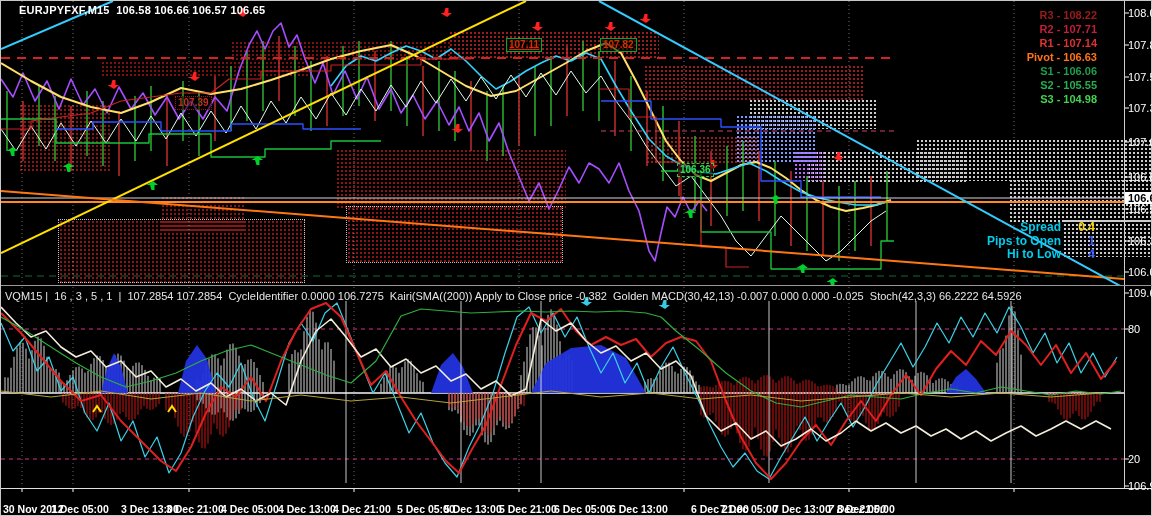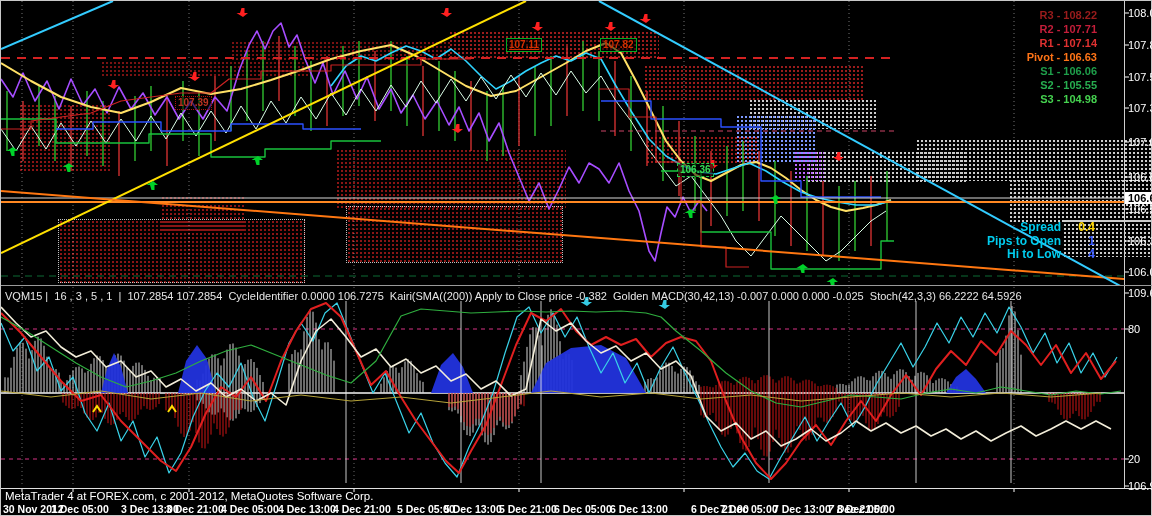--- a/index.html
+++ b/index.html
@@ -648,20 +648,21 @@
       <line x1="1123" y1="176" x2="1128" y2="176" stroke="#fff"></line>
       <line x1="1123" y1="208" x2="1128" y2="208" stroke="#fff"></line>
       <line x1="1123" y1="240" x2="1128" y2="240" stroke="#fff"></line>
       <line x1="1123" y1="271" x2="1128" y2="271" stroke="#fff"></line>
       <line x1="1123" y1="292" x2="1128" y2="292" stroke="#fff"></line>
       <line x1="1123" y1="328" x2="1128" y2="328" stroke="#fff"></line>
       <line x1="1123" y1="458" x2="1128" y2="458" stroke="#fff"></line>
       <line x1="1123" y1="485" x2="1128" y2="485" stroke="#fff"></line>
     </svg>
 
+  <div class="txt" id="symbol-header">EURJPYFXF,M15  106.58 106.66 106.57 106.65</div>
 
   <div id="pivot-block">
       <div class="pivot-row" style="color: rgb(155, 28, 28);">R3 - 108.22</div>
       <div class="pivot-row" style="color: rgb(196, 30, 58);">R2 - 107.71</div>
       <div class="pivot-row" style="color: rgb(224, 49, 49);">R1 - 107.14</div>
       <div class="pivot-row" style="color: rgb(255, 116, 23);">Pivot - 106.63</div>
       <div class="pivot-row" style="color: rgb(30, 158, 74);">S1 - 106.06</div>
       <div class="pivot-row" style="color: rgb(39, 174, 80);">S2 - 105.55</div>
       <div class="pivot-row" style="color: rgb(69, 209, 79);">S3 - 104.98</div>
     </div>
@@ -671,21 +672,20 @@
     <div class="pi-row"><span>Pips to Open</span><span class="pi-val v-blue">1</span></div>
     <div class="pi-row"><span>Hi to Low</span><span class="pi-val v-blue">4</span></div>
   </div>
 
   <div class="axis-v"></div>
   <div class="divider" style="top:284px"></div>
   <div class="divider" style="top:487px;background:#e0e0e0"></div>
 
   <div class="txt" id="indicator-header">VQM15 |  16 , 3 , 5 , 1  |  107.2854 107.2854  CycleIdentifier 0.0000 106.7275  Kairi(SMA((200)) Apply to Close price -0.382  Golden MACD(30,42,13) -0.007 0.000 0.000 -0.025  Stoch(42,3,3) 66.2222 64.5926</div>
 
-  <div class="txt" id="status-bar">MetaTrader 4 at FOREX.com, c 2001-2012, MetaQuotes Software Corp.</div>
 <div class="cloud" style="left: 18px; top: 103px; width: 92px; height: 67px; background-image: radial-gradient(circle, rgb(138, 21, 21) 1px, transparent 1.4px); background-size: 4px 4px;"></div>
     <div class="cloud" style="left: 57px; top: 218px; width: 245px; height: 62px; background-image: radial-gradient(circle, rgb(138, 21, 21) 1px, transparent 1.4px); background-size: 4px 4px; border: 1px dotted rgba(255, 255, 255, 0.75);"></div>
     <div class="cloud" style="left: 160px; top: 195px; width: 85px; height: 35px; background-image: radial-gradient(circle, rgb(138, 21, 21) 1px, transparent 1.4px); background-size: 4px 4px;"></div>
     <div class="cloud" style="left: 335px; top: 148px; width: 230px; height: 60px; background-image: radial-gradient(circle, rgb(138, 21, 21) 1px, transparent 1.4px); background-size: 4px 4px;"></div>
     <div class="cloud" style="left: 345px; top: 205px; width: 215px; height: 55px; background-image: radial-gradient(circle, rgb(138, 21, 21) 1px, transparent 1.4px); background-size: 4px 4px; border: 1px dotted rgba(255, 255, 255, 0.75);"></div>
     <div class="cloud" style="left: 643px; top: 64px; width: 220px; height: 36px; background-image: radial-gradient(circle, rgb(155, 28, 28) 1px, transparent 1.4px); background-size: 4px 4px;"></div>
     <div class="cloud" style="left: 448px; top: 30px; width: 210px; height: 28px; background-image: radial-gradient(circle, rgb(155, 28, 28) 1px, transparent 1.4px); background-size: 4px 4px;"></div>
     <div class="cloud" style="left: 230px; top: 40px; width: 220px; height: 20px; background-image: radial-gradient(circle, rgb(122, 18, 18) 1px, transparent 1.4px); background-size: 4px 4px;"></div>
     <div class="cloud" style="left: 645px; top: 135px; width: 112px; height: 27px; background-image: radial-gradient(circle, rgb(155, 28, 28) 1px, transparent 1.4px); background-size: 4px 4px;"></div>
     <div class="cloud" style="left: 100px; top: 60px; width: 210px; height: 16px; background-image: radial-gradient(circle, rgb(122, 18, 18) 1px, transparent 1.4px); background-size: 4px 4px;"></div>

